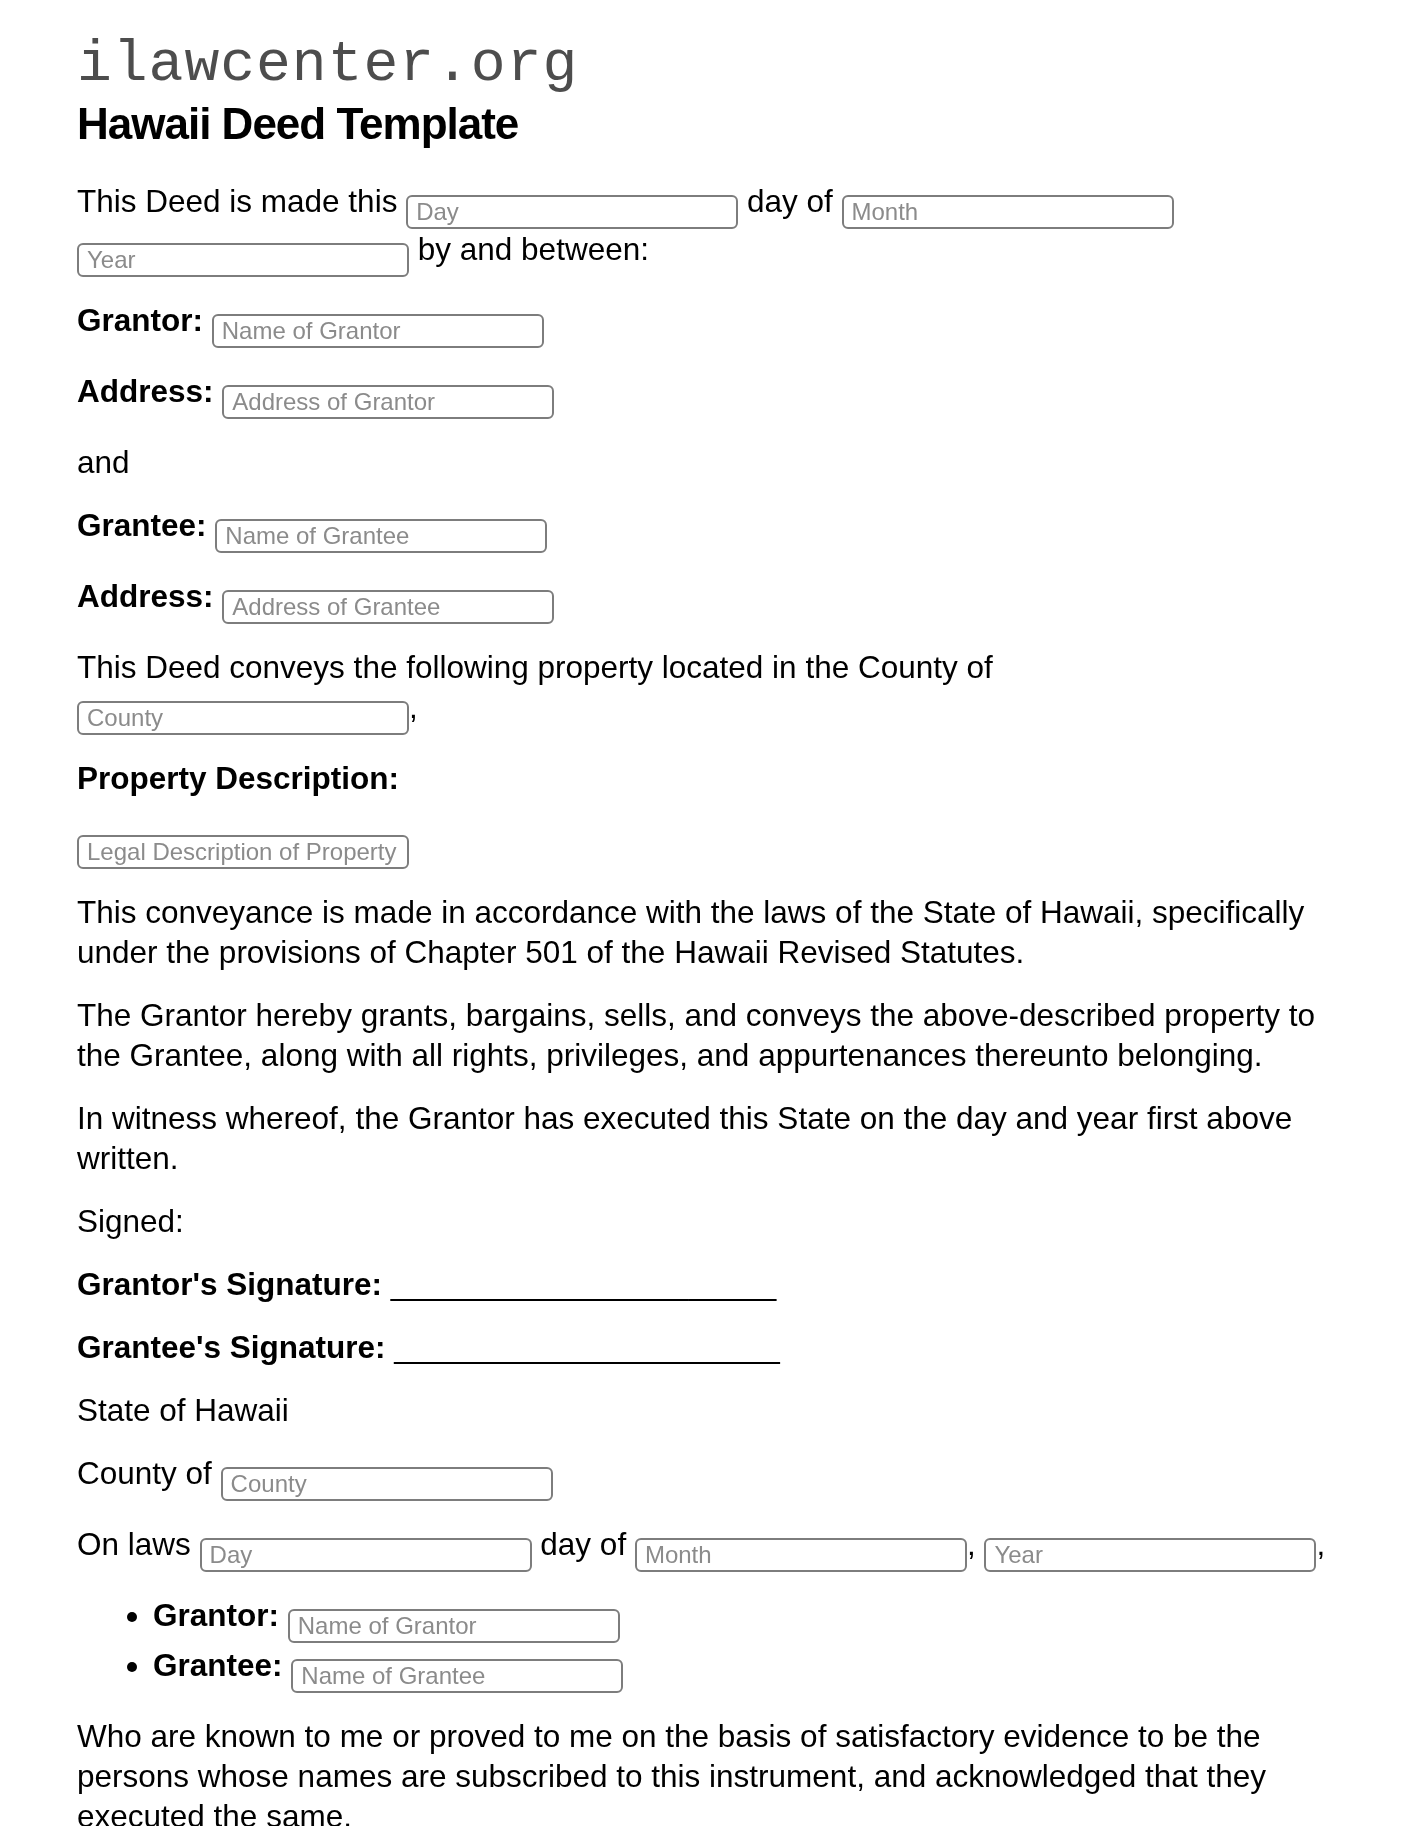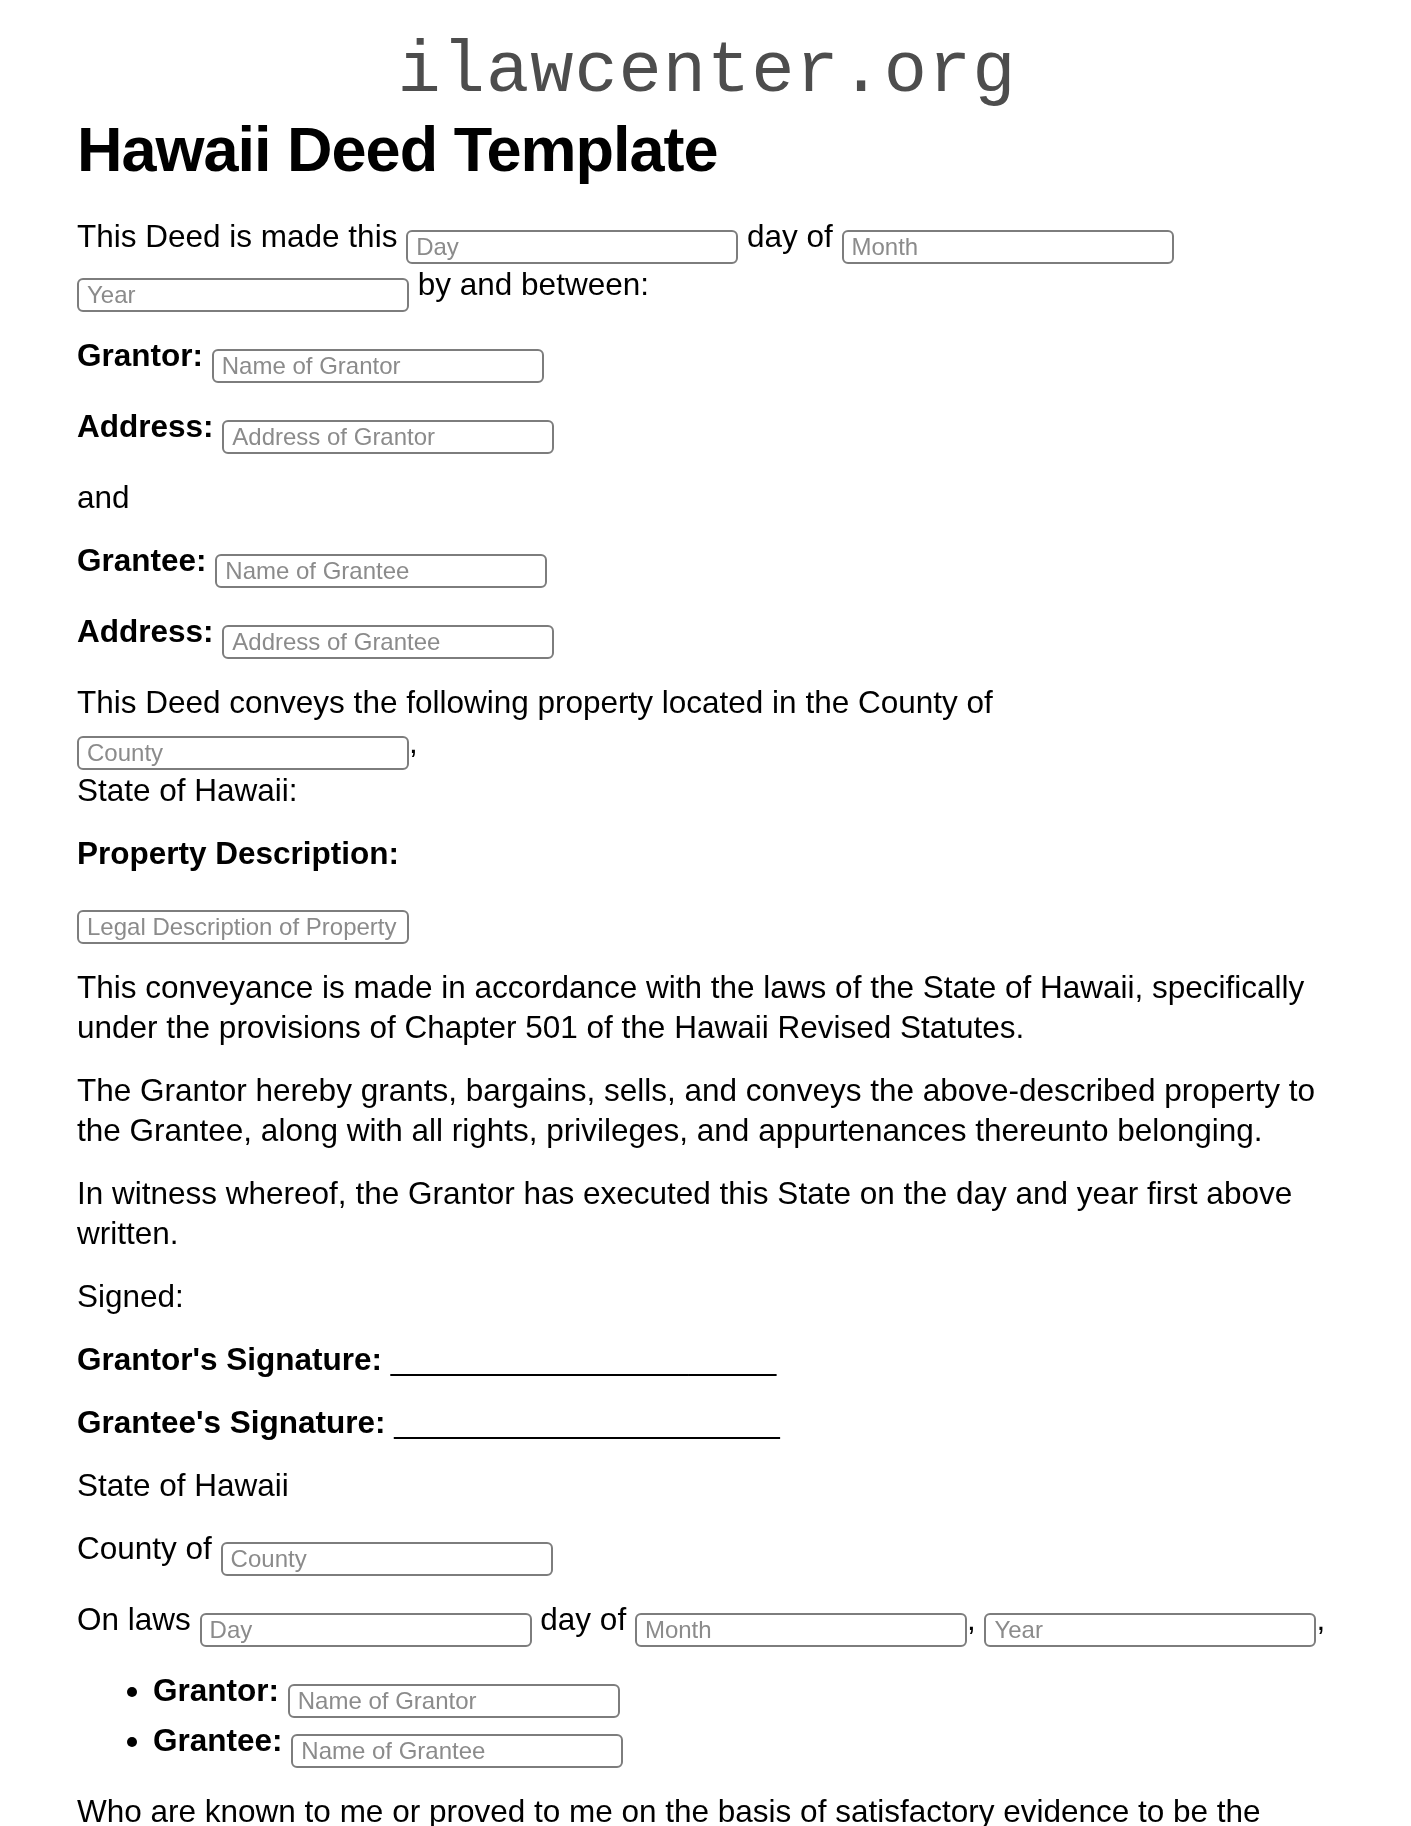--- a/index.html
+++ b/index.html
@@ -13,29 +13,29 @@
     height: 1826px;
     box-sizing: border-box;
     padding: 34px 74px 0 77px;
     font-family: "Liberation Sans", sans-serif;
     font-size: 31.5px;
     line-height: 1.27;
     color: #000000;
     overflow: hidden;
   }
   .logo {
-    text-align: center;
+    text-align: left;
     font-family: "Liberation Mono", monospace;
-    font-size: 72px;
+    font-size: 58px;
     line-height: 1.08;
     color: #4d4d4d;
     letter-spacing: 1px;
   }
   h1.page-title {
-    font-size: 63px;
+    font-size: 44px;
     line-height: 1.05;
     margin: 4px 0 34px 0;
     letter-spacing: -1px;
     color: #000000;
     font-weight: bold;
   }
   p { margin: 23px 0; }
   strong { font-weight: bold; }
   input.fld {
     width: 332px;
@@ -101,21 +101,20 @@
 </p>
 
 <p>
   <strong>Address:</strong>
   <input class="fld" type="text" placeholder="Address of Grantee" style="">
 </p>
 
 <p>
   <span>This Deed conveys the following property located in the County of</span>
   <span class="nowrap"><input class="fld" type="text" placeholder="County" style=""><span>,</span></span>
-  <span class="block-line">State of Hawaii:</span>
 </p>
 
 <p>
   <strong>Property Description:</strong>
 </p>
 
 <p>
   <input class="fld" type="text" placeholder="Legal Description of Property" style="">
 </p>
 

